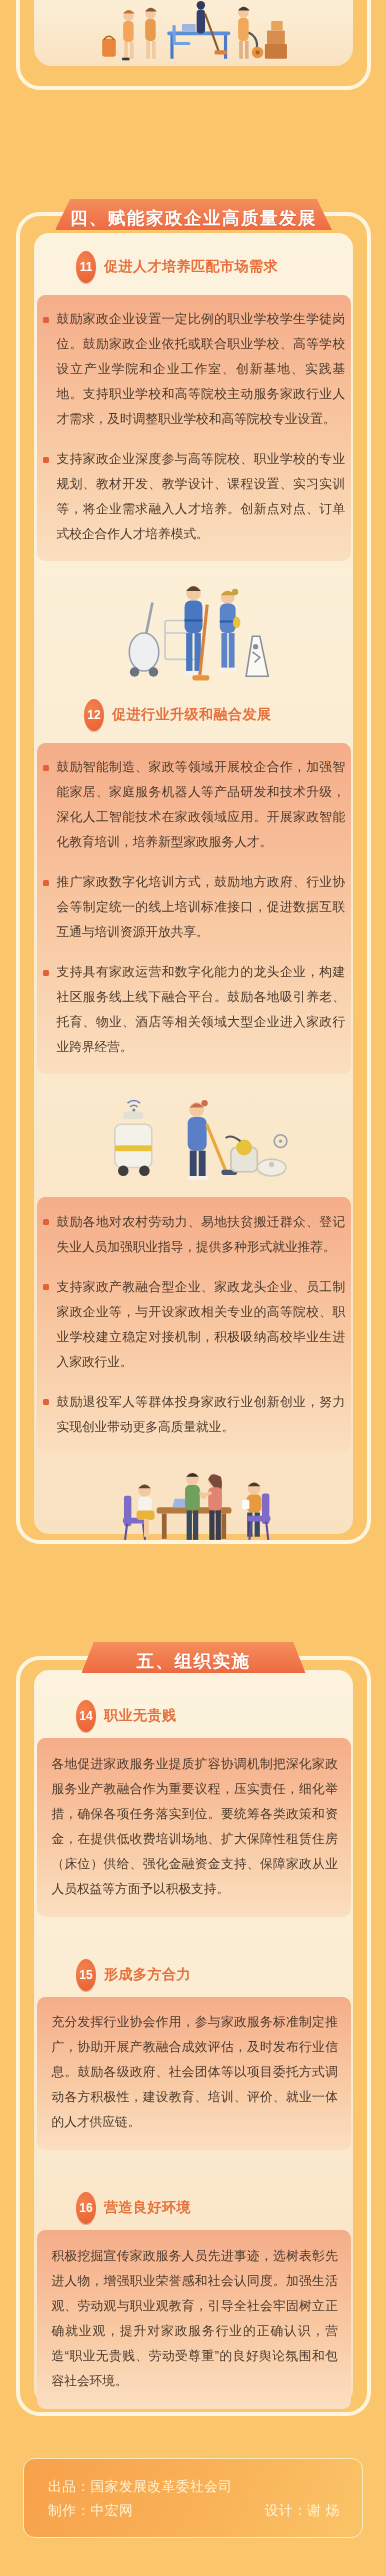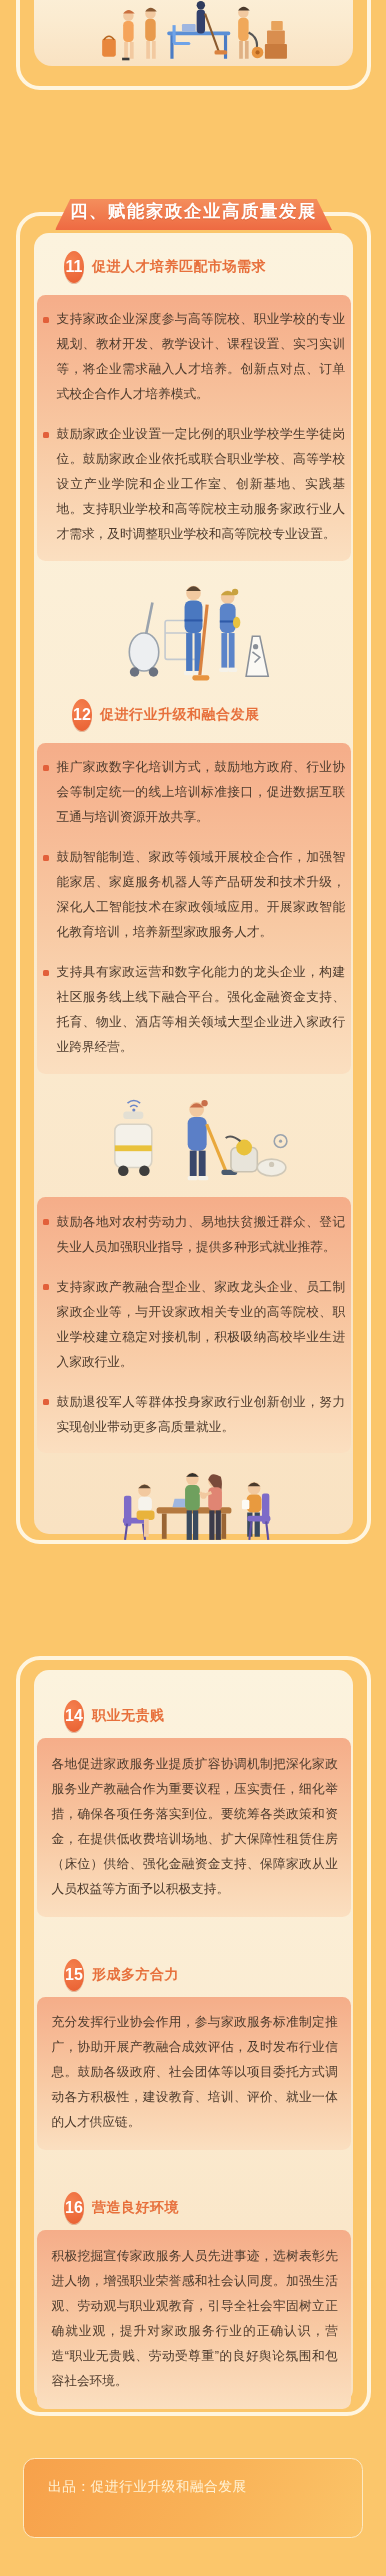--- a/index.html
+++ b/index.html
@@ -22,37 +22,38 @@
     position:absolute;left:34px;width:319px;border-radius:15px;
     background:linear-gradient(180deg,#FCF3DE 0%,#FBEBD0 55%,#F9E2C2 100%);
     box-sizing:border-box;
   }
   #panel-top{top:-34px;height:100px;border-radius:18px;overflow:hidden;}
   #panel-1{top:233px;height:1301px;}
   #panel-2{top:1670px;height:734px;}
   
   .section-banner{
     position:absolute;left:50%;transform:translateX(-50%);
-    height:31px;z-index:6;display:flex;align-items:flex-start;justify-content:center;
+    height:31px;z-index:6;display:flex;align-items:flex-end;justify-content:center;
     background:linear-gradient(180deg,#F48E5C 0%,#EE6A42 100%);
     clip-path:polygon(5.5% 0,94.5% 0,100% 100%,0 100%);
     color:#FFFFFF;font-size:17.4px;font-weight:bold;letter-spacing:1.6px;
     text-shadow:0 0.5px 0 rgba(190,70,30,.35);
     white-space:nowrap;
   }
   #banner-4{top:199px;width:277px;}
   #banner-5{top:1642px;width:224px;}
   
   .item-header{display:flex;align-items:center;gap:8px;margin-left:30px;}
   .badge{
     flex:0 0 auto;width:20px;height:32px;border-radius:50%;
     background:radial-gradient(circle at 35% 30%,#F5814F,#E85E30);
-    color:#fff;font-size:16px;font-weight:bold;
+    color:#fff;font-size:12px;font-weight:bold;
     display:flex;align-items:center;justify-content:center;
     box-shadow:0 1.1px 0 rgba(170,60,20,.3);
+    margin-left:12px;
   }
   .item-title{font-size:14px;font-weight:bold;color:#E7703C;letter-spacing:0.5px;}
   
   .text-box{
     position:relative;margin:11.6px auto 0;width:314px;box-sizing:border-box;
     border-radius:8.5px;
     background:linear-gradient(180deg,#F5AD89 0%,#F8C9A3 55%,#FBDFC0 100%);
     padding:12.7px 5.3px 13.7px 20px;
   }
   .text-box.plain{padding:13.7px 12.7px 15px 15px;}
@@ -132,25 +133,25 @@
 
   <div class="panel" id="panel-1">
 
     <div class="item-header mt34">
       <span class="badge">11</span>
       <span class="item-title">促进人才培养匹配市场需求</span>
     </div>
     <div class="text-box">
       <div class="bullet">
         <span class="dot"></span>
+        <p class="body-text">鼓励家政企业设置一定比例的职业学校学生学徒岗位。鼓励家政企业依托或联合职业学校、高等学校设立产业学院和企业工作室、创新基地、实践基地。支持职业学校和高等院校主动服务家政行业人才需求，及时调整职业学校和高等院校专业设置。</p>
+      </div>
+      <div class="bullet">
+        <span class="dot"></span>
         <p class="body-text">支持家政企业深度参与高等院校、职业学校的专业规划、教材开发、教学设计、课程设置、实习实训等，将企业需求融入人才培养。创新点对点、订单式校企合作人才培养模式。</p>
-      </div>
-      <div class="bullet">
-        <span class="dot"></span>
-        <p class="body-text">鼓励家政企业设置一定比例的职业学校学生学徒岗位。鼓励家政企业依托或联合职业学校、高等学校设立产业学院和企业工作室、创新基地、实践基地。支持职业学校和高等院校主动服务家政行业人才需求，及时调整职业学校和高等院校专业设置。</p>
       </div>
     </div>
 
     <svg class="illus mt20" width="159" height="120" viewBox="0 0 300 228">
       <rect x="96" y="92" width="62" height="74" fill="none" stroke="#C3C9CF" stroke-width="3" rx="4"></rect>
       <line x1="96" y1="116" x2="158" y2="116" stroke="#C3C9CF" stroke-width="3"></line>
       <ellipse cx="56" cy="152" rx="28" ry="36" fill="#EDEFF1" stroke="#9AA3AD" stroke-width="3"></ellipse>
       <line x1="72" y1="58" x2="60" y2="118" stroke="#9AA3AD" stroke-width="5"></line>
       <circle cx="38" cy="190" r="9" fill="#6B7280"></circle>
       <circle cx="74" cy="190" r="9" fill="#6B7280"></circle>
@@ -179,29 +180,29 @@
       <path d="M262 152 L276 162 L266 172" stroke="#8A9099" stroke-width="3" fill="none"></path>
     </svg>
 
     <div class="item-header mt14">
       <span class="badge">12</span>
       <span class="item-title">促进行业升级和融合发展</span>
     </div>
     <div class="text-box mt22">
       <div class="bullet">
         <span class="dot"></span>
+        <p class="body-text">鼓励智能制造、家政等领域开展校企合作，加强智能家居、家庭服务机器人等产品研发和技术升级，深化人工智能技术在家政领域应用。开展家政智能化教育培训，培养新型家政服务人才。</p>
+      </div>
+      <div class="bullet">
+        <span class="dot"></span>
         <p class="body-text">推广家政数字化培训方式，鼓励地方政府、行业协会等制定统一的线上培训标准接口，促进数据互联互通与培训资源开放共享。</p>
       </div>
       <div class="bullet">
         <span class="dot"></span>
-        <p class="body-text">鼓励智能制造、家政等领域开展校企合作，加强智能家居、家庭服务机器人等产品研发和技术升级，深化人工智能技术在家政领域应用。开展家政智能化教育培训，培养新型家政服务人才。</p>
-      </div>
-      <div class="bullet">
-        <span class="dot"></span>
-        <p class="body-text">支持具有家政运营和数字化能力的龙头企业，构建社区服务线上线下融合平台。强化金融资金支持、托育、物业、酒店等相关领域大型企业进入家政行业跨界经营。</p>
+        <p class="body-text">支持具有家政运营和数字化能力的龙头企业，构建社区服务线上线下融合平台。鼓励各地吸引养老、托育、物业、酒店等相关领域大型企业进入家政行业跨界经营。</p>
       </div>
     </div>
 
     <svg class="illus mt16" width="190" height="103" viewBox="0 0 360 195">
       <rect x="30" y="80" width="70" height="82" rx="12" fill="#F4F1E9" stroke="#D8D2C4" stroke-width="3"></rect>
       <rect x="46" y="56" width="38" height="14" rx="6" fill="#E3DFD3"></rect>
       <rect x="30" y="120" width="70" height="11" fill="#E9C23C"></rect>
       <circle cx="46" cy="168" r="10" fill="#3E3E3E"></circle>
       <circle cx="86" cy="168" r="10" fill="#3E3E3E"></circle>
       <path d="M54 40 Q66 30 78 40" stroke="#6B86C8" stroke-width="3" fill="none"></path>
@@ -274,20 +275,23 @@
       <rect x="282" y="70" width="14" height="18" rx="3" fill="#FDFBF5"></rect>
       <rect x="292" y="94" width="10" height="46" fill="#3A4A5E"></rect>
       <rect x="306" y="94" width="10" height="46" fill="#3A4A5E"></rect>
       <rect x="320" y="58" width="14" height="58" rx="4" fill="#7E6BC8"></rect>
       <rect x="292" y="100" width="44" height="11" rx="4" fill="#7E6BC8"></rect>
       <line x1="300" y1="111" x2="296" y2="146" stroke="#5E4FA3" stroke-width="4"></line>
       <line x1="328" y1="111" x2="332" y2="146" stroke="#5E4FA3" stroke-width="4"></line>
     </svg>
   </div>
 
+  <div class="section-banner" id="banner-5">
+    <span>五、组织实施</span>
+  </div>
   <div class="outline-card" id="card-2"></div>
 
   <div class="panel" id="panel-2">
 
     <div class="item-header mt56">
       <span class="badge">14</span>
       <span class="item-title">职业无贵贱</span>
     </div>
     <div class="text-box plain mt36">
       <p class="body-text">各地促进家政服务业提质扩容协调机制把深化家政服务业产教融合作为重要议程，压实责任，细化举措，确保各项任务落实到位。要统筹各类政策和资金，在提供低收费培训场地、扩大保障性租赁住房（床位）供给、强化金融资金支持、保障家政从业人员权益等方面予以积极支持。</p>
@@ -305,18 +309,22 @@
       <span class="badge">16</span>
       <span class="item-title">营造良好环境</span>
     </div>
     <div class="text-box plain mt36">
       <p class="body-text">积极挖掘宣传家政服务人员先进事迹，选树表彰先进人物，增强职业荣誉感和社会认同度。加强生活观、劳动观与职业观教育，引导全社会牢固树立正确就业观，提升对家政服务行业的正确认识，营造“职业无贵贱、劳动受尊重”的良好舆论氛围和包容社会环境。</p>
     </div>
   </div>
 
   <div class="footer-box">
     <div class="footer-row">
-      <span>出品：促进行业升级和融合发展</span>
+      <span>出品：国家发展改革委社会司</span>
+    </div>
+    <div class="footer-row">
+      <span>制作：中宏网</span>
+      <span>设计：谢  炀</span>
     </div>
   </div>
 
 </div>
 
 
 </body></html>

